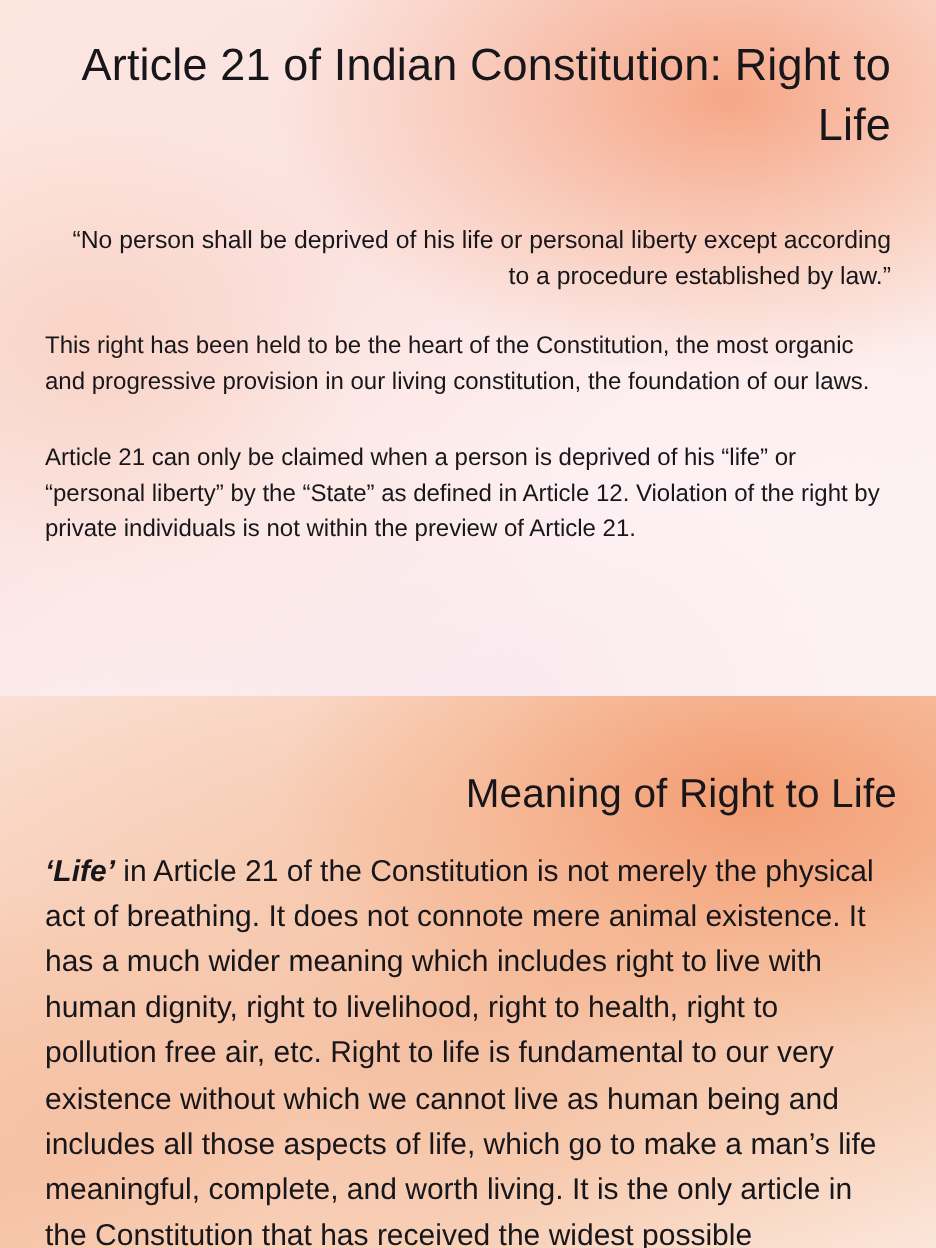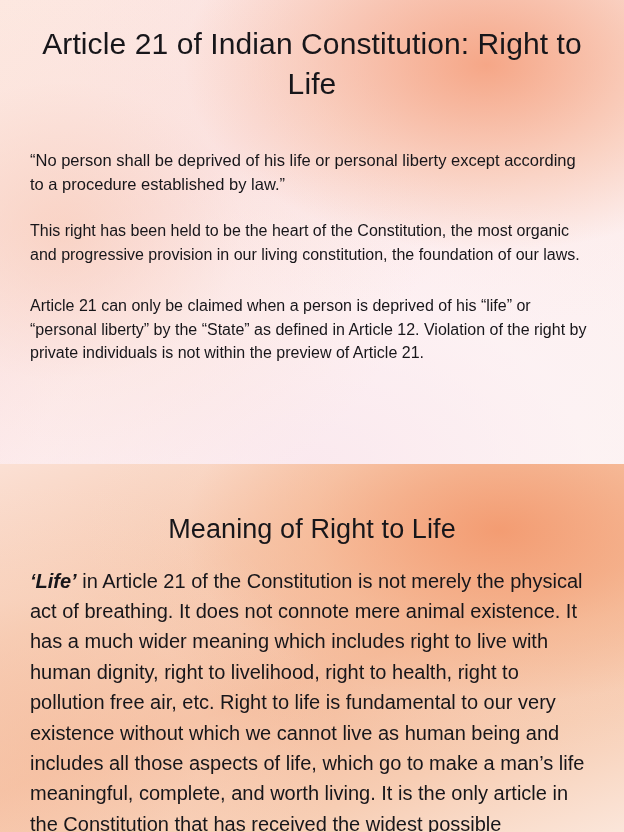--- a/index.html
+++ b/index.html
@@ -36,42 +36,42 @@
   }
   .slide-two {
     height: 368px;
     padding: 22px 26px 16px 26px;
     background:
       radial-gradient(ellipse 420px 230px at 80% 18%, rgba(243,150,106,0.85) 0%, rgba(246,180,142,0.5) 45%, rgba(253,228,214,0.10) 75%, rgba(255,255,255,0) 100%),
       radial-gradient(ellipse 300px 260px at 6% 75%, rgba(247,199,172,0.55) 0%, rgba(252,228,214,0.25) 55%, rgba(255,255,255,0) 100%),
       linear-gradient(160deg, #fbe0d4 0%, #f6c6ab 30%, #f4b998 55%, #f7cdb3 78%, #fbe6da 100%);
   }
   .slide-title {
-    text-align: center;
+    text-align: right;
     font-size: 30px;
     line-height: 1.32;
     color: #17161a;
     font-weight: 400;
     margin: 0 0 8px 0;
     letter-spacing: 0.1px;
   }
   .slide-one .slide-title {
     padding-top: 6px;
   }
   .slide-two .slide-title {
     font-size: 27px;
     padding-top: 26px;
     margin-bottom: 18px;
   }
   .quote-block {
     margin-top: 46px;
     font-size: 16.5px;
     line-height: 1.45;
     color: #17161a;
-    text-align: left;
+    text-align: right;
   }
   .body-block {
     margin-top: 22px;
     font-size: 16px;
     line-height: 1.47;
     color: #17161a;
     text-align: left;
   }
   .body-block.second {
     margin-top: 28px;

